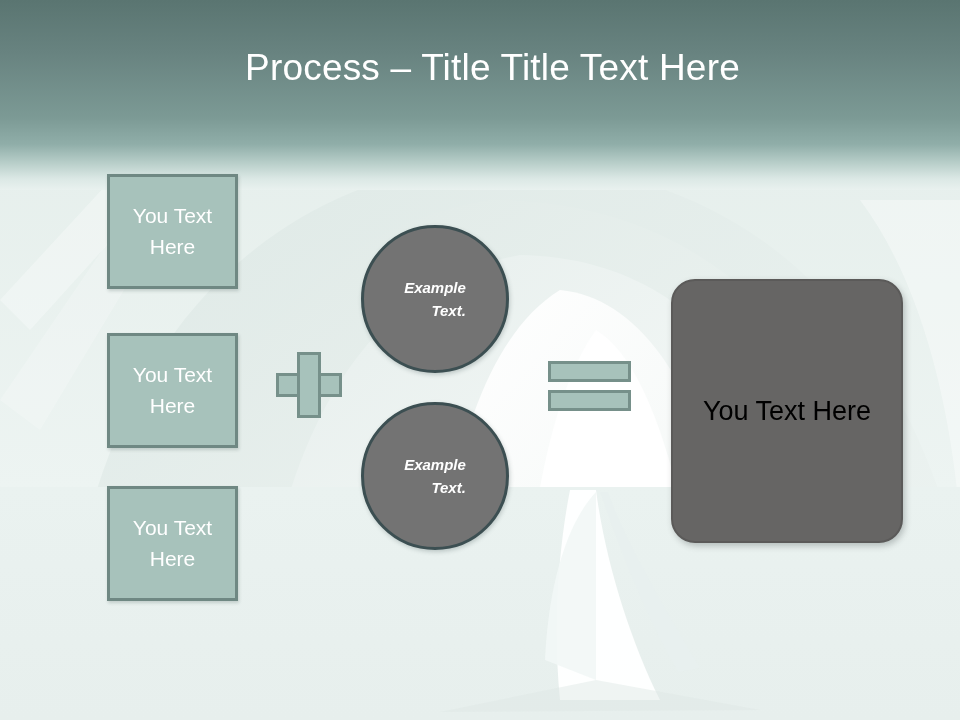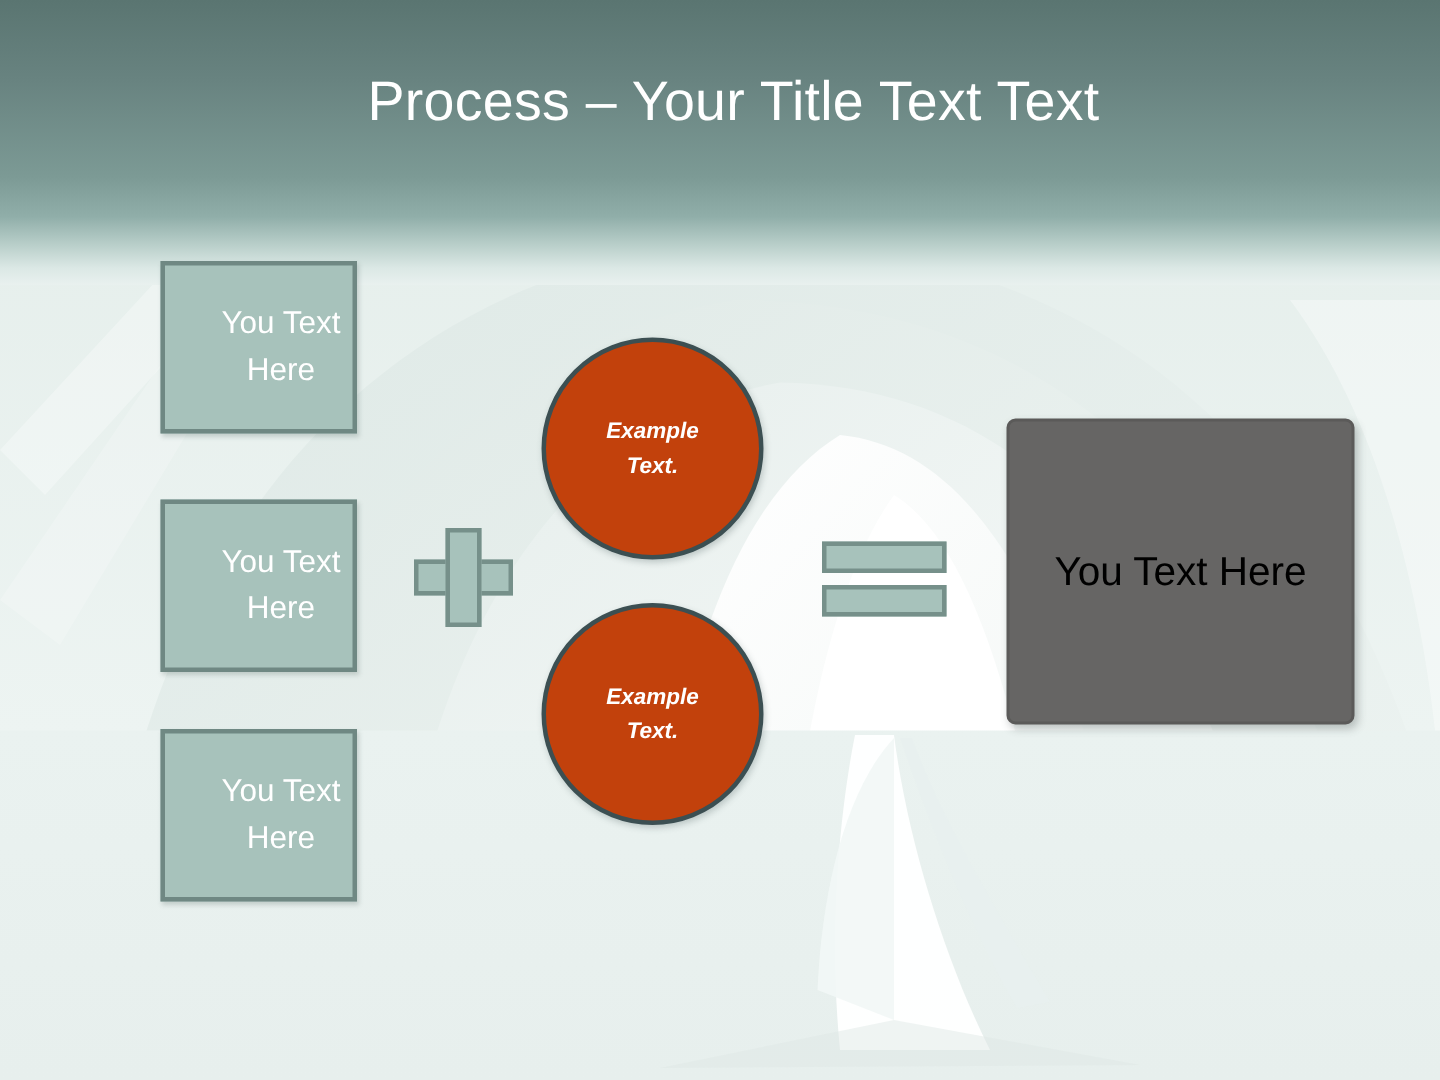--- a/index.html
+++ b/index.html
@@ -68,21 +68,21 @@
     width: 131px;
     box-sizing: border-box;
     background: #a7c2bb;
     border: 3px solid #6f8883;
     color: #ffffff;
     font-size: 21px;
     line-height: 1.45;
     text-align: center;
     display: flex;
     align-items: center;
-    justify-content: flex-end;
+    justify-content: center;
     box-shadow: 1px 2px 3px rgba(60,80,76,0.22);
   }
   .sage-box span { display: block; padding: 0 8px; }
 
   #box-1 { left: 107px; top: 174px;  height: 115px; }
   #box-2 { left: 107px; top: 333px;  height: 115px; }
   #box-3 { left: 107px; top: 486px;  height: 115px; }
 
   
   .plus {
@@ -107,28 +107,28 @@
     background: #a7c2bb;
   }
 
   
   .circle {
     position: absolute;
     width: 148px;
     height: 148px;
     border-radius: 50%;
     box-sizing: border-box;
-    background: #c2410c;
+    background: #737373;
     border: 3px solid #3c4f52;
     color: #ffffff;
     font-size: 15px;
     font-weight: bold;
     font-style: italic;
     line-height: 1.55;
-    text-align: center;
+    text-align: right;
     display: flex;
     align-items: center;
     justify-content: center;
     box-shadow: 1px 2px 4px rgba(50,70,70,0.25);
   }
   #circle-1 { left: 361px; top: 225px; }
   #circle-2 { left: 361px; top: 402px; }
 
   
   .equals {
@@ -149,25 +149,25 @@
   }
   .equals .bar.top { top: 0; }
   .equals .bar.bottom { top: 29px; }
 
   
   .result-box {
     position: absolute;
     left: 671px;
     top: 279px;
     width: 232px;
-    height: 204px;
+    height: 264px;
     box-sizing: border-box;
     background: #666564;
     border: 2px solid #5b5a59;
-    border-radius: 6px;
+    border-radius: 24px;
     color: #000000;
     font-size: 27px;
     text-align: center;
     display: flex;
     align-items: center;
     justify-content: center;
     box-shadow: 2px 3px 6px rgba(60,70,68,0.30);
   }
 </style>
 </head>
@@ -227,21 +227,21 @@
     <path d="M 596 490 C 605 560 630 640 660 700 L 560 700 C 552 620 560 540 570 490 Z" fill="#ffffff" opacity="0.95"></path>
     <path d="M 596 492 L 596 680 L 545 660 C 548 590 565 525 596 492 Z" fill="#f2f7f6" opacity="0.9"></path>
     <path d="M 600 492 C 618 545 645 615 678 672 L 700 668 C 660 600 625 540 608 492 Z" fill="#e8f0ee" opacity="0.85"></path>
 
     <path d="M 596 680 L 760 710 L 440 712 Z" fill="#dde7e4" opacity="0.45"></path>
   </svg>
 
   <div class="bg-header-band"></div>
 
   <div class="title">
-    <span class="strong">Process</span><span class="rest"> – Your Title Text Text</span>
+    <span class="strong">Process</span><span class="rest"> – Title Title Text Here</span>
   </div>
 
   <div class="sage-box" id="box-1">
     <span>You Text<br>Here</span>
   </div>
   <div class="sage-box" id="box-2">
     <span>You Text<br>Here</span>
   </div>
   <div class="sage-box" id="box-3">
     <span>You Text<br>Here</span>

